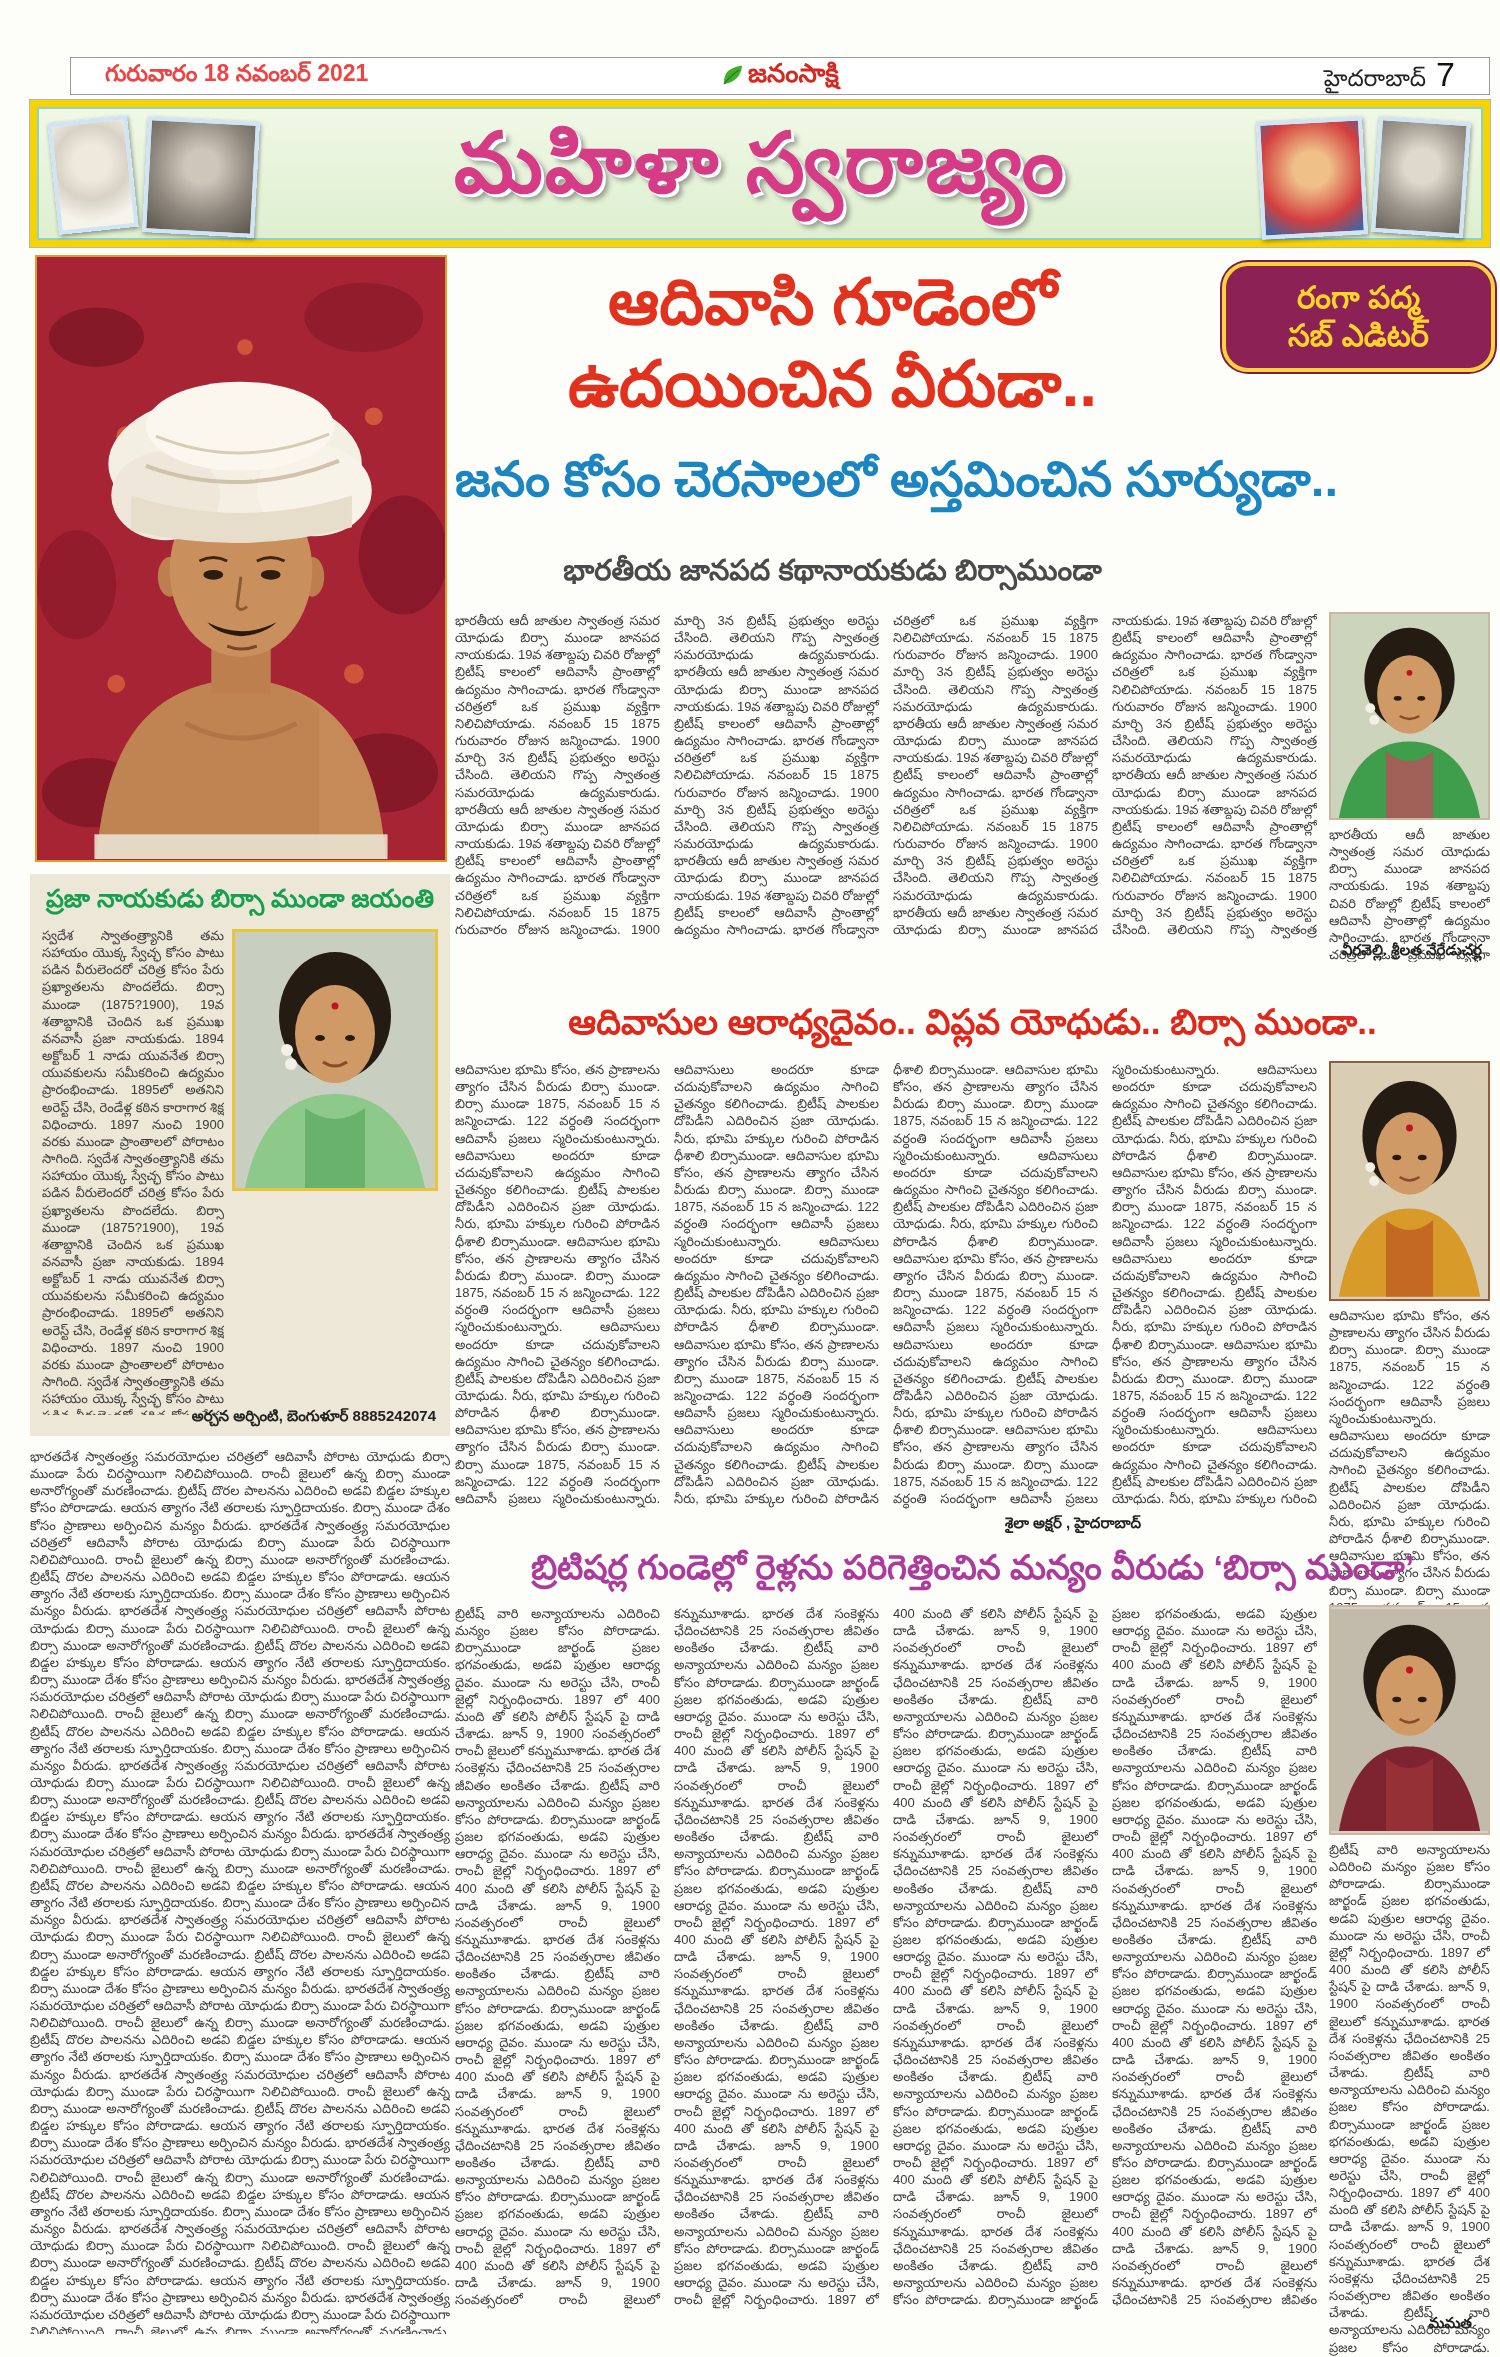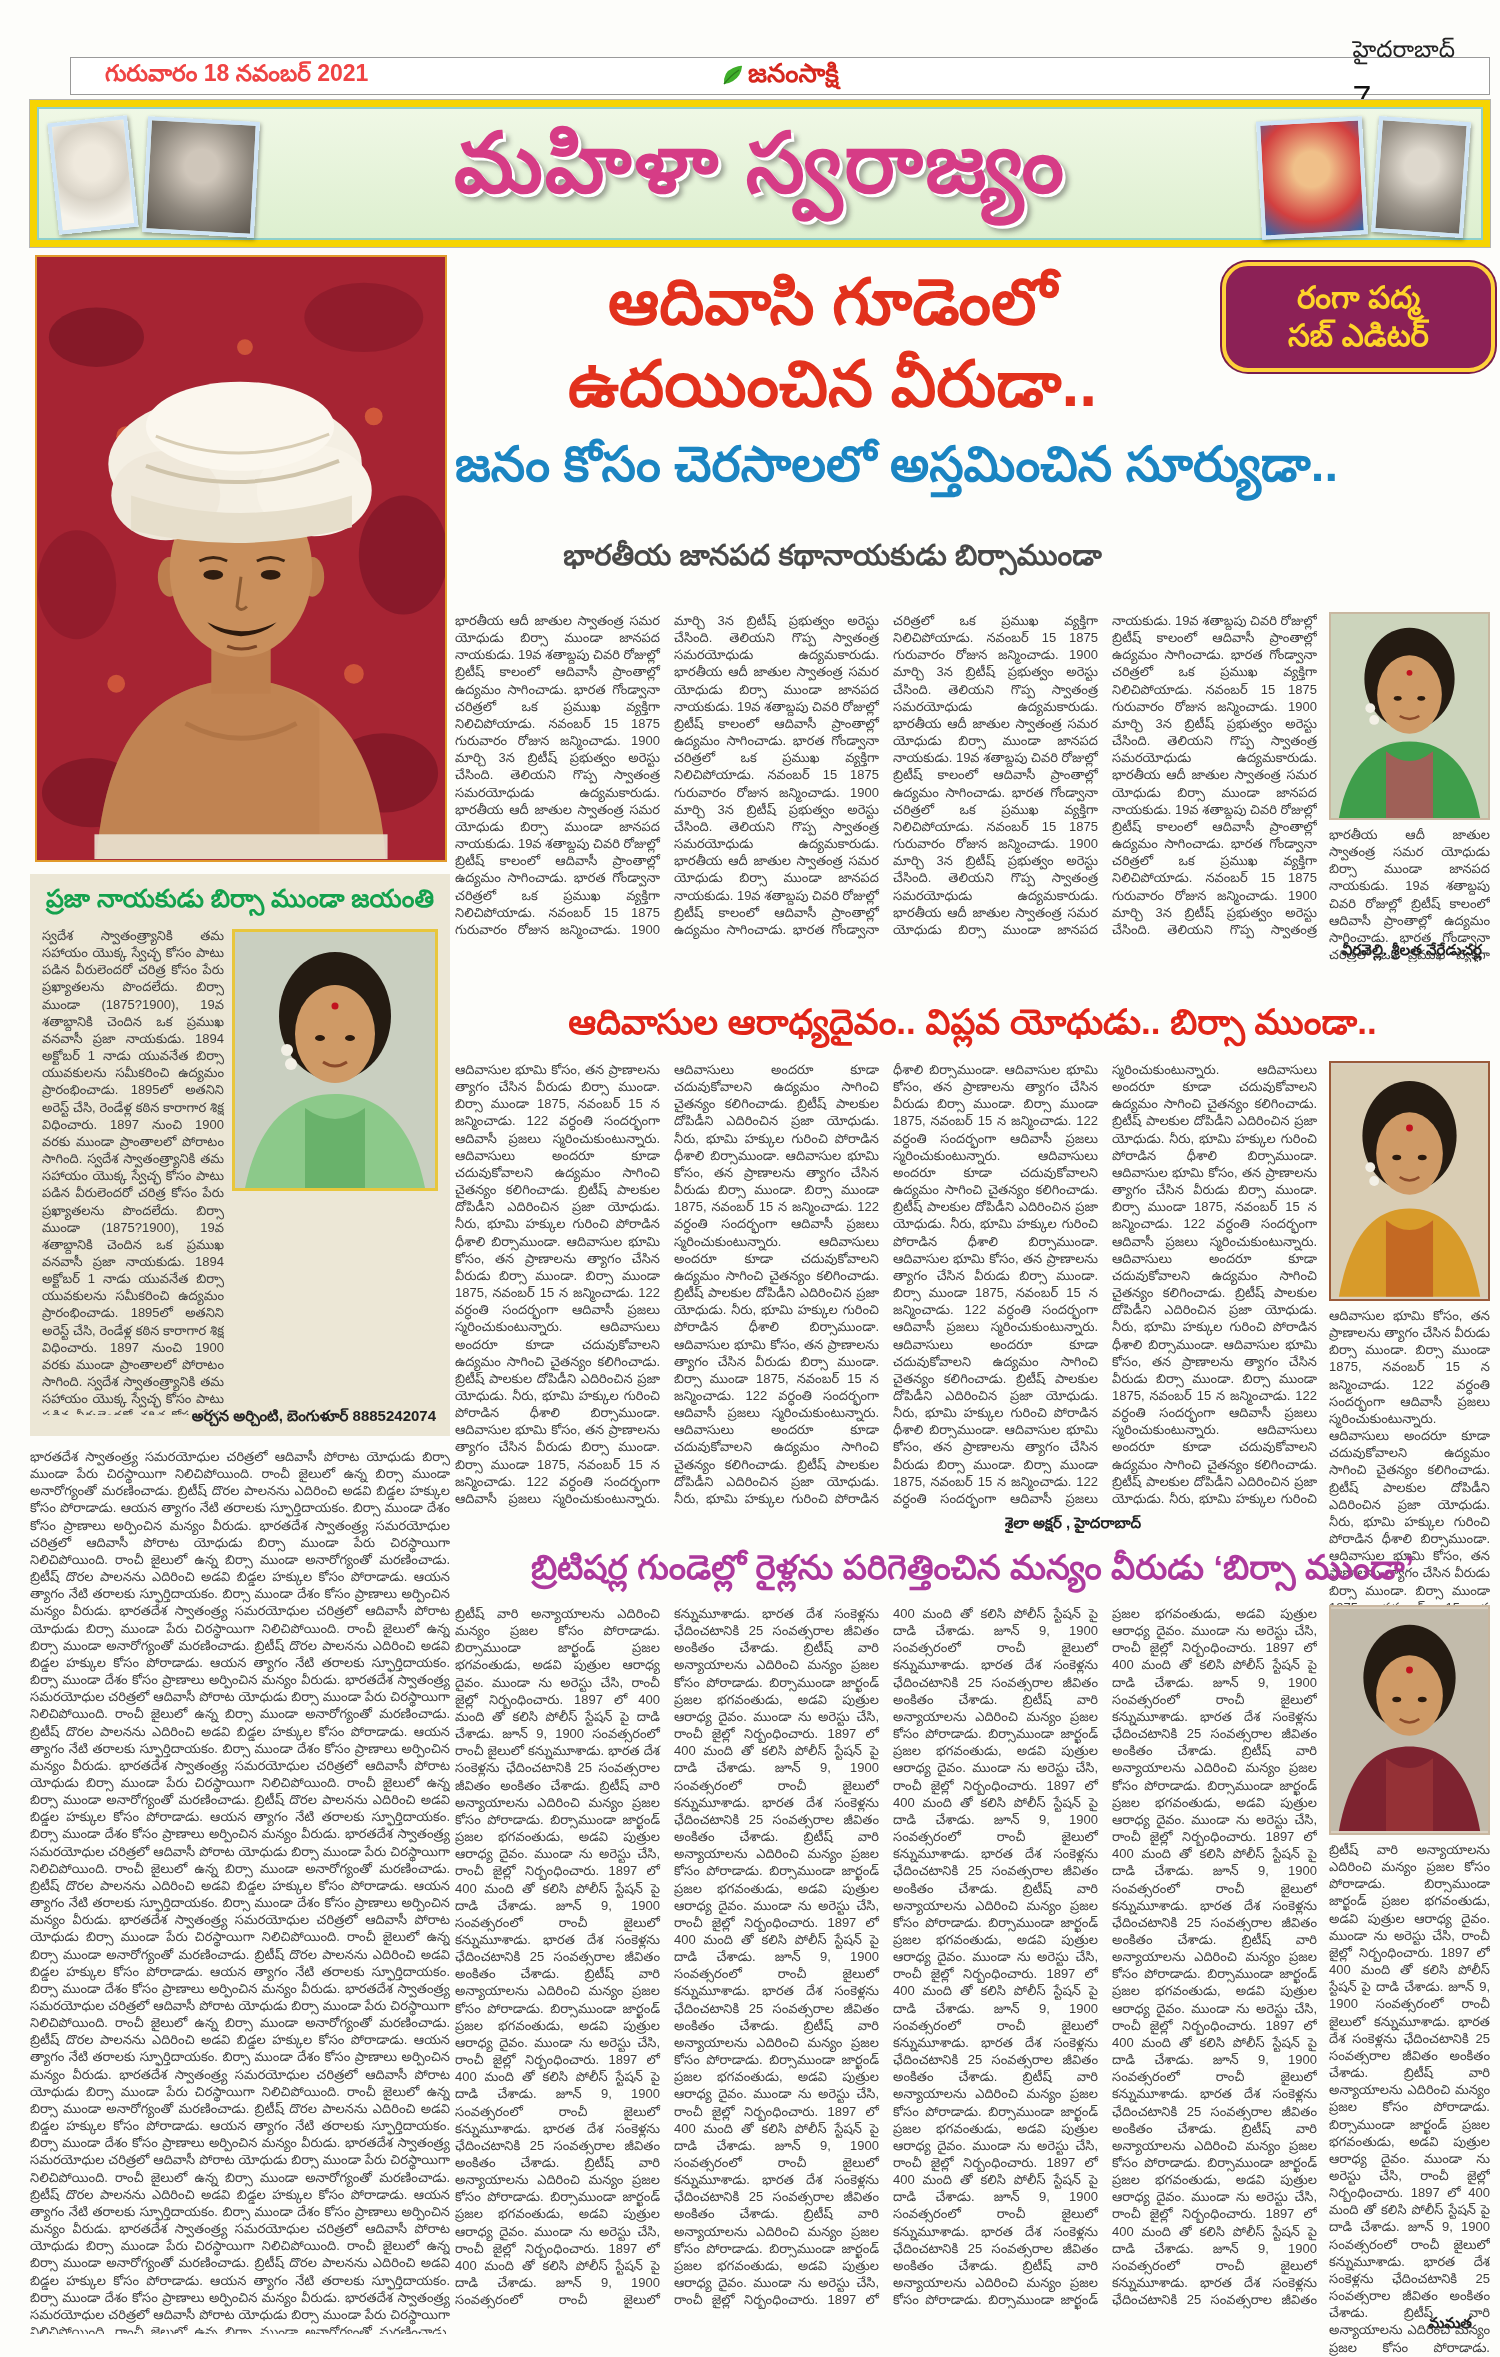--- a/index.html
+++ b/index.html
@@ -5,21 +5,21 @@
   html,body{margin:0;padding:0;background:#e8e8e8;}
   *{box-sizing:border-box;font-family:"Liberation Sans",sans-serif;}
   #page{position:relative;width:1500px;height:2357px;margin:0 auto;background:#fdfdfa;overflow:hidden;}
 
   
   #topbar{position:absolute;left:70px;top:57px;width:1420px;height:38px;border:1px solid #9a9a9a;
     display:flex;align-items:center;justify-content:space-between;padding:0 34px;background:#fff;}
   .date{font-size:23px;font-weight:bold;color:#ef4444;}
   .logo{position:absolute;left:50%;transform:translateX(-50%);display:flex;align-items:center;gap:5px;}
   .logo .paper{font-size:26px;font-weight:bold;color:#d6281e;}
-  .pageno{display:flex;align-items:baseline;gap:10px;flex-direction:column;}
+  .pageno{display:flex;align-items:baseline;gap:10px;}
   .pageno .ed{font-size:23px;color:#222;}
   .pageno .no{font-size:34px;color:#111;}
 
   
   #masthead{position:absolute;left:30px;top:100px;width:1460px;height:147px;border:7px solid #f6d402;
     background:linear-gradient(#f0f8e6,#ddefcf);box-shadow:0 0 0 1px #b5b5b5;}
   #masthead .inner{position:absolute;inset:0;border:2px solid #8fd0cb;display:flex;align-items:center;justify-content:center;}
   .mast-title{font-size:84px;font-weight:bold;color:#d63c86;letter-spacing:2px;white-space:nowrap;
     text-shadow:3px 3px 0 #ffffff,6px 6px 5px rgba(60,60,60,.45);}
   .mphoto{position:absolute;top:10px;border:4px solid #cfe4f6;box-shadow:1px 2px 4px rgba(0,0,0,.4);}
@@ -28,21 +28,21 @@
   .mp3{right:116px;width:106px;height:118px;transform:rotate(-3deg);background:radial-gradient(circle at 50% 42%,#f0c089 22%,#d23f3f 65%,#2c69b0 100%);}
   .mp4{right:14px;width:92px;height:116px;transform:rotate(4deg);background:radial-gradient(circle at 50% 40%,#ded8cd 22%,#9d968c 60%,#6a645c 100%);}
 
   
   #portrait{position:absolute;left:35px;top:255px;width:412px;height:607px;border:2px solid #e19a2c;background:#a62433;}
   #portrait svg{display:block;width:100%;height:100%;}
 
   
   #headline{position:absolute;left:455px;top:262px;width:755px;height:345px;text-align:center;}
   .h-red{font-size:64px;font-weight:bold;color:#e2311d;line-height:1.28;white-space:nowrap;}
-  .h-blue{font-size:49px;font-weight:bold;color:#1b85c2;margin-top:10px;white-space:nowrap;text-align:right;}
+  .h-blue{font-size:49px;font-weight:bold;color:#1b85c2;margin-top:25px;white-space:nowrap;text-align:right;}
   .h-kicker{font-size:29px;font-weight:bold;color:#4a4a4a;margin-top:34px;white-space:nowrap;}
 
   
   #authorbox{position:absolute;left:1222px;top:262px;width:273px;height:110px;background:#8c2156;
     border:4px solid #ffd23b;border-radius:26px;box-shadow:0 0 0 2px #7a1d4b;
     display:flex;flex-direction:column;align-items:center;justify-content:center;gap:4px;}
   #authorbox div{font-size:31px;font-weight:bold;color:#ffd42a;line-height:1.1;}
 
   
   .body{font-size:13px;line-height:1.32;text-align:justify;color:#3b3b3b;overflow:hidden;}

